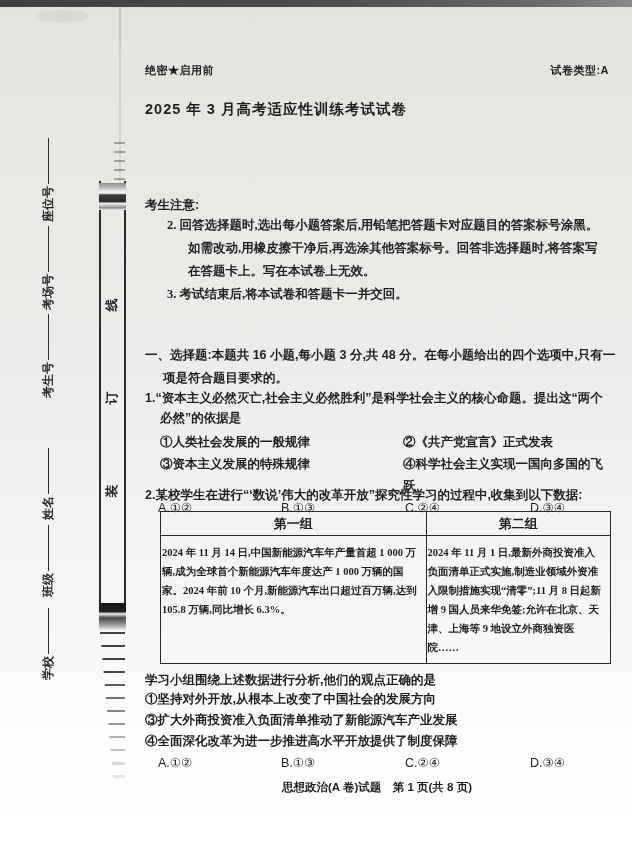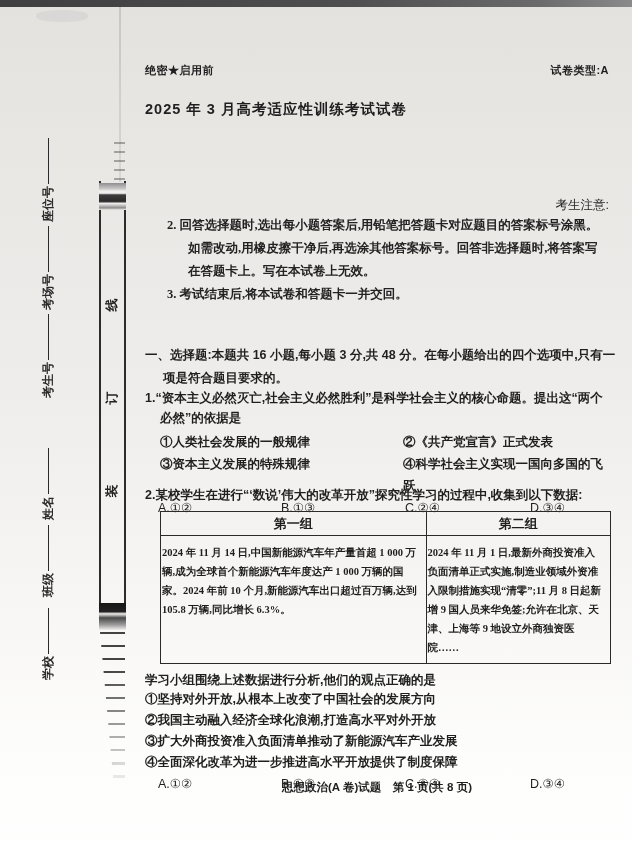--- a/index.html
+++ b/index.html
@@ -44,21 +44,21 @@
          vertical-align:3px;margin-left:2px;}
 
   
   #content{position:absolute;left:145px;top:18px;width:464px;height:859px;}
   #content > div{position:absolute;left:0;width:464px;}
   .hdr{top:45px;display:flex;justify-content:space-between;
        font-size:11px;font-weight:bold;letter-spacing:.5px;}
   .title{top:82px;font-size:14.5px;font-weight:bold;letter-spacing:1px;}
   .subject{top:124px;text-align:center;font-size:23px;font-weight:bold;letter-spacing:6px;}
   .notice{top:179px;}
-  .notice-h{font-size:12.5px;font-weight:normal;text-align:right;}
+  .notice-h{font-size:12.5px;font-weight:bold;}
   .kai{font-family:"Liberation Serif",serif;}
   .notice-item{font-size:12.5px;line-height:23px;padding-left:43px;text-indent:-21px;
                color:#222;font-weight:600;}
   .sect{top:326px;font-size:12.5px;font-weight:bold;line-height:23px;
         padding-left:18px;text-indent:-18px;}
   .q1{top:370px;}
   .q2{top:467px;}
   .stem{font-size:12.5px;font-weight:bold;line-height:20px;
         padding-left:15px;text-indent:-15px;}
   .optgrid{margin-top:3px;padding-left:15px;display:grid;
@@ -148,21 +148,20 @@
         </tr>
         <tr>
           <td class="c1">2024 年 11 月 14 日,中国新能源汽车年产量首超 1 000 万辆,成为全球首个新能源汽车年度达产 1 000 万辆的国家。2024 年前 10 个月,新能源汽车出口超过百万辆,达到 105.8 万辆,同比增长 6.3%。</td>
           <td>2024 年 11 月 1 日,最新外商投资准入负面清单正式实施,制造业领域外资准入限制措施实现“清零”;11 月 8 日起新增 9 国人员来华免签;允许在北京、天津、上海等 9 地设立外商独资医院……</td>
         </tr>
       </tbody>
         </table>
       <div class="analysis">学习小组围绕上述数据进行分析,他们的观点正确的是</div>
       <div class="stmts">
         <div>①坚持对外开放,从根本上改变了中国社会的发展方向</div>
-        <div>②我国主动融入经济全球化浪潮,打造高水平对外开放</div>
         <div>③扩大外商投资准入负面清单推动了新能源汽车产业发展</div>
         <div>④全面深化改革为进一步推进高水平开放提供了制度保障</div>
       </div>
       <div class="ansrow">
         <span>A.①②</span>
         <span>B.①③</span>
         <span>C.②④</span>
         <span>D.③④</span>
       </div>
     </div>

